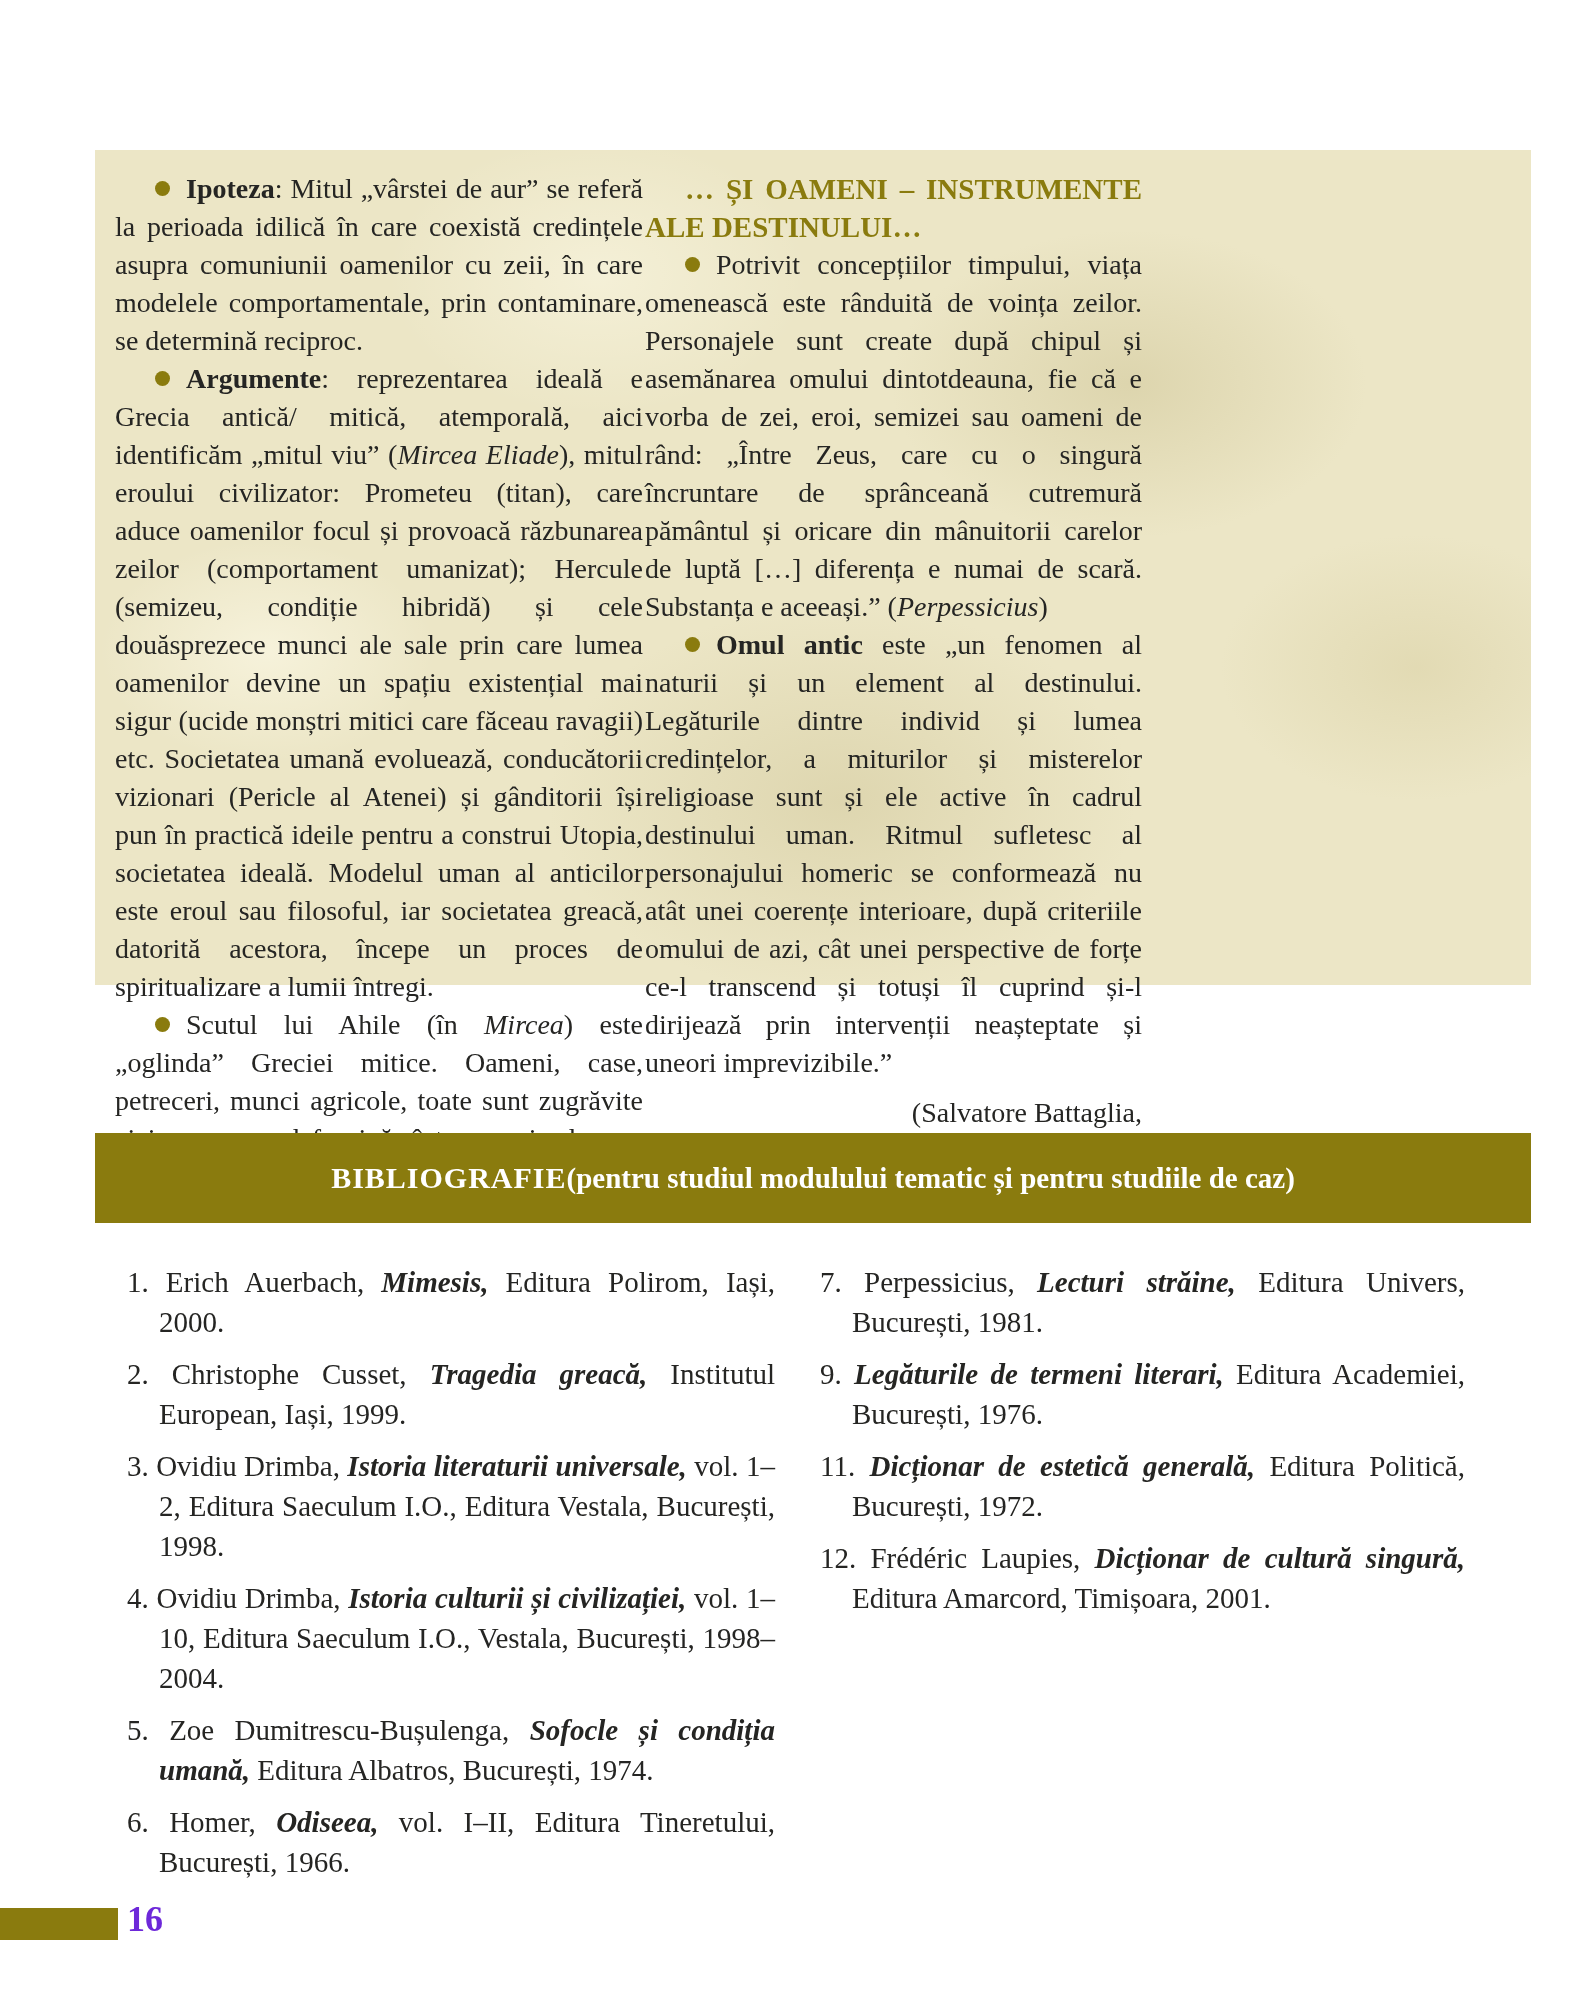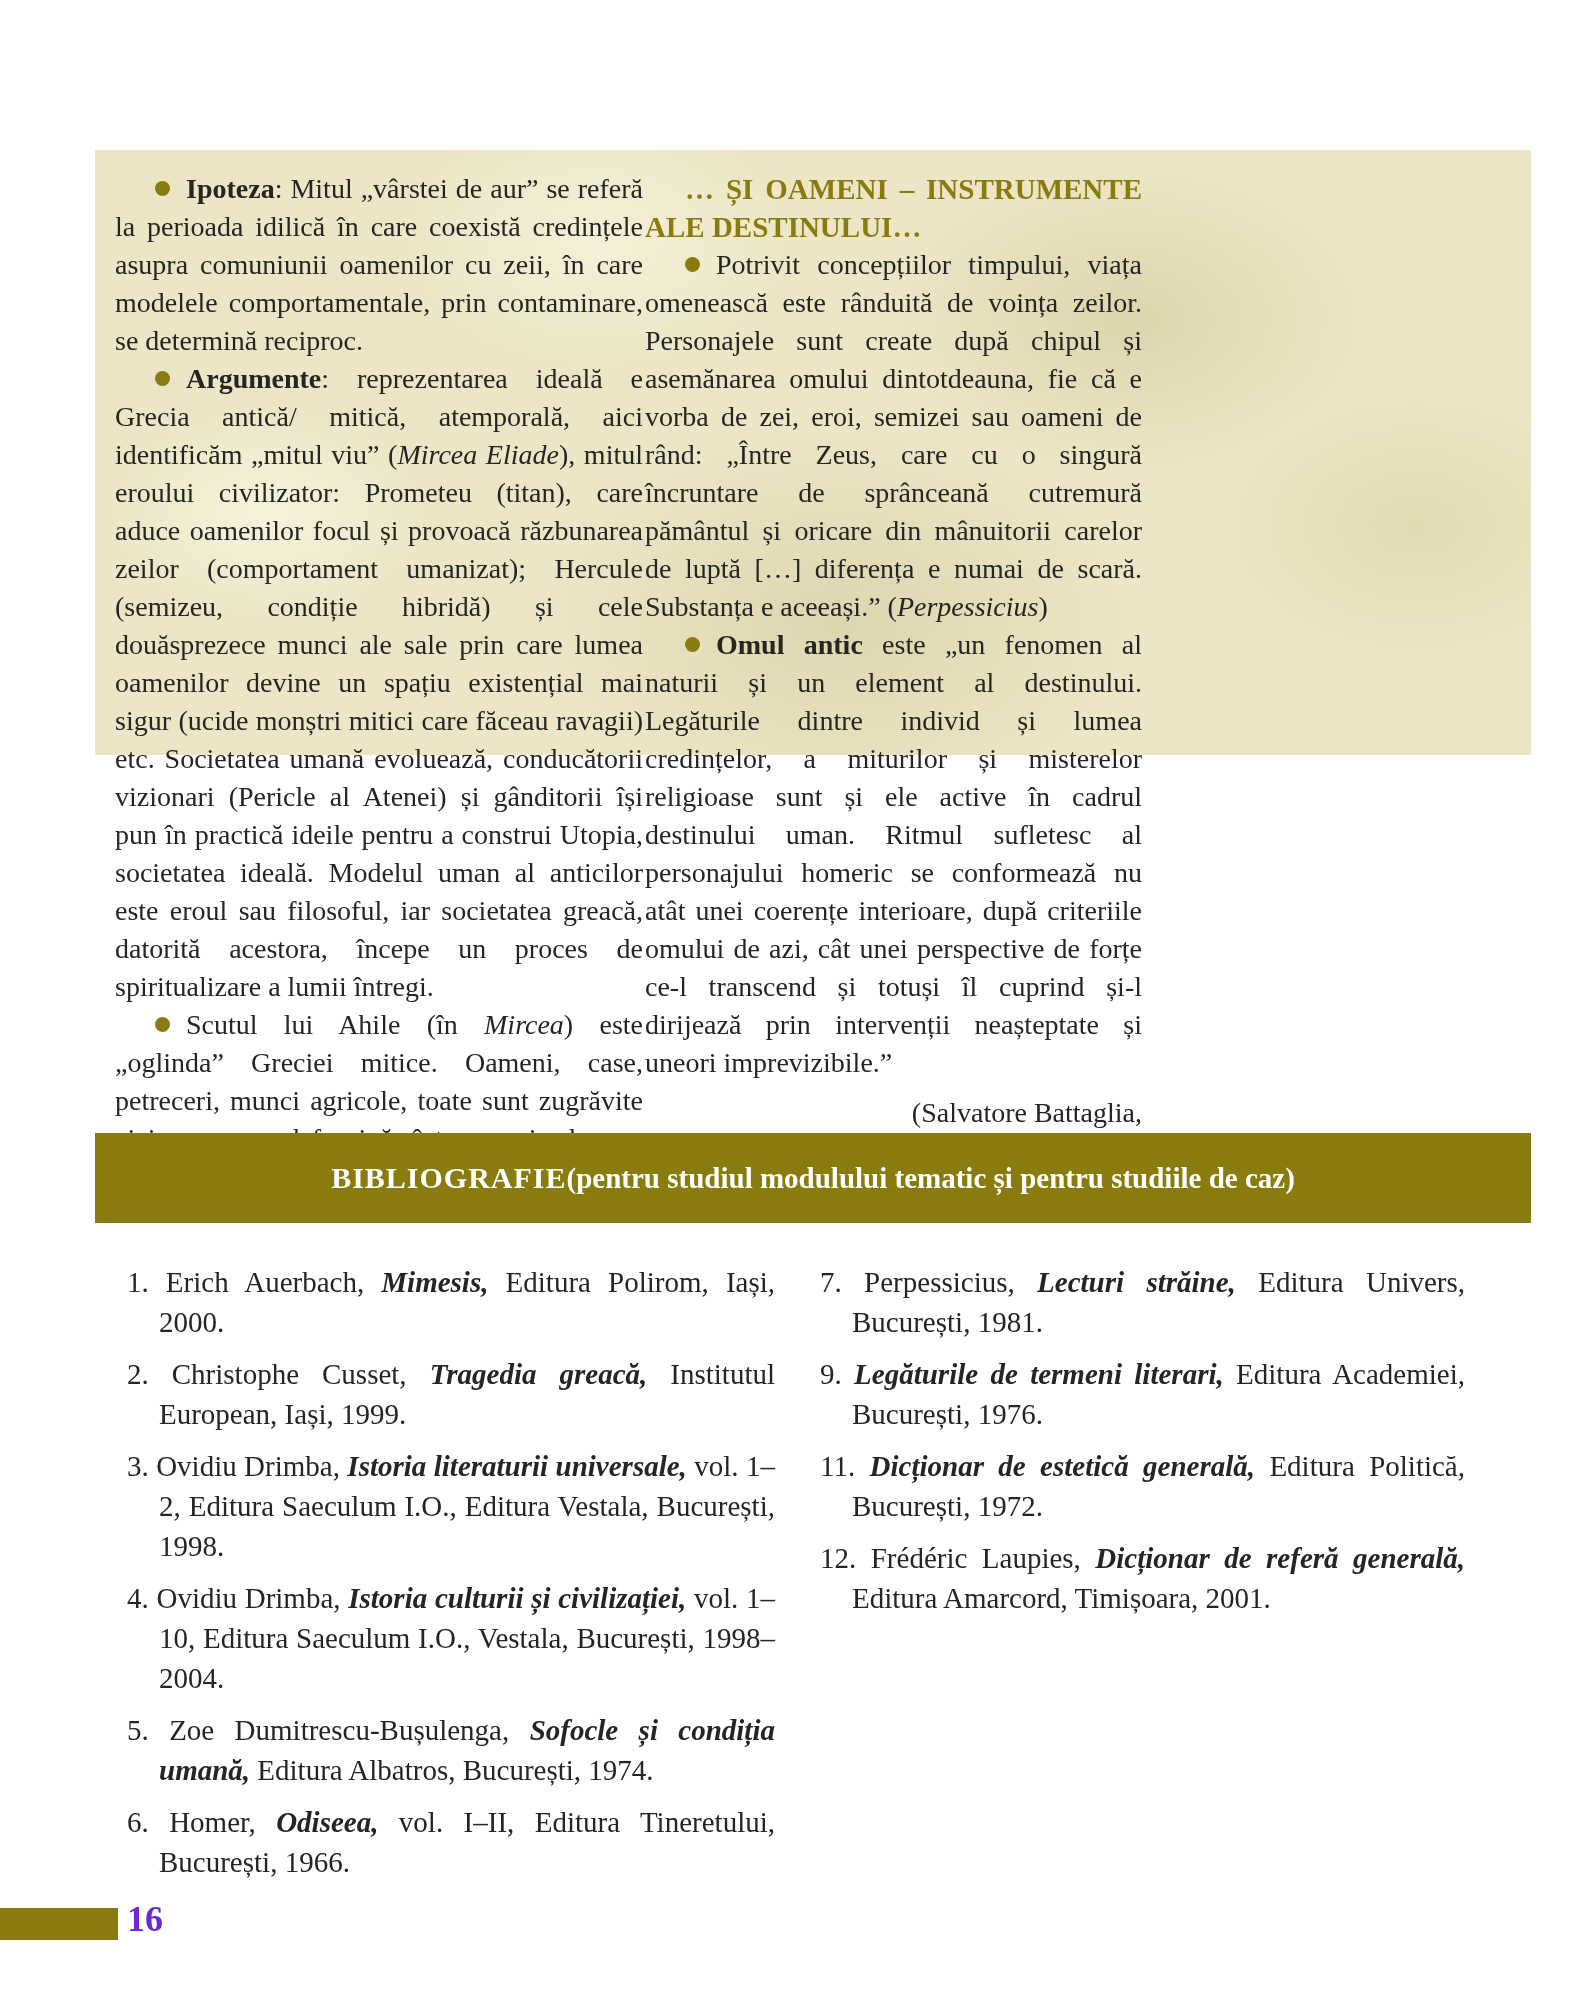--- a/index.html
+++ b/index.html
@@ -3,21 +3,21 @@
 <meta charset="utf-8">
 <style>
   html,body{margin:0;padding:0;}
   body{
     width:1594px;height:2000px;position:relative;background:#ffffff;
     font-family:"Liberation Serif","DejaVu Serif",serif;
     color:#252523;overflow:hidden;
   }
   
   .panel{
-    position:absolute;left:95px;top:150px;width:1436px;height:605px;
+    position:absolute;left:95px;top:150px;width:1436px;height:835px;
     background-color:#ece6c6;
     background-image:
       radial-gradient(ellipse 340px 220px at 72% 28%, rgba(189,177,122,0.32), rgba(189,177,122,0) 70%),
       radial-gradient(ellipse 420px 280px at 52% 78%, rgba(189,177,122,0.30), rgba(189,177,122,0) 70%),
       radial-gradient(ellipse 280px 190px at 92% 62%, rgba(200,188,132,0.28), rgba(200,188,132,0) 70%),
       radial-gradient(ellipse 240px 160px at 12% 60%, rgba(255,252,236,0.55), rgba(255,252,236,0) 70%),
       radial-gradient(ellipse 300px 200px at 35% 15%, rgba(255,252,236,0.45), rgba(255,252,236,0) 70%);
   }
   .col-left{position:absolute;left:20px;top:20px;width:528px;}
   .col-right{position:absolute;left:550px;top:20px;width:497px;}
@@ -92,17 +92,17 @@
     <div class="bib-item"><span>2. Christophe Cusset, </span><span class="st-bi">Tragedia greacă,</span><span> Institutul European, Iași, 1999.</span></div>
     <div class="bib-item"><span>3. Ovidiu Drimba, </span><span class="st-bi">Istoria literaturii universale,</span><span> vol. 1–2, Editura Saeculum I.O., Editura Vestala, București, 1998.</span></div>
     <div class="bib-item"><span>4. Ovidiu Drimba, </span><span class="st-bi">Istoria culturii și civilizației,</span><span> vol. 1–10, Editura Saeculum I.O., Vestala, București, 1998–2004.</span></div>
     <div class="bib-item"><span>5. Zoe Dumitrescu-Bușulenga, </span><span class="st-bi">Sofocle și condiția umană,</span><span> Editura Albatros, București, 1974.</span></div>
     <div class="bib-item"><span>6. Homer, </span><span class="st-bi">Odiseea,</span><span> vol. I–II, Editura Tineretului, București, 1966.</span></div>
   </div>
 <div class="bib-col right">
     <div class="bib-item"><span>7. Perpessicius, </span><span class="st-bi">Lecturi străine,</span><span> Editura Univers, București, 1981.</span></div>
     <div class="bib-item"><span>9. </span><span class="st-bi">Legăturile de termeni literari,</span><span> Editura Academiei, București, 1976.</span></div>
     <div class="bib-item"><span>11. </span><span class="st-bi">Dicționar de estetică generală,</span><span> Editura Politică, București, 1972.</span></div>
-    <div class="bib-item"><span>12. Frédéric Laupies, </span><span class="st-bi">Dicționar de referă generală,</span><span> Editura Amarcord, Timișoara, 2001.</span></div>
+    <div class="bib-item"><span>12. Frédéric Laupies, </span><span class="st-bi">Dicționar de cultură singură,</span><span> Editura Amarcord, Timișoara, 2001.</span></div>
   </div>
 
 <div class="footer-bar"></div>
 <div class="page-number">16</div>
 
 </body></html>

